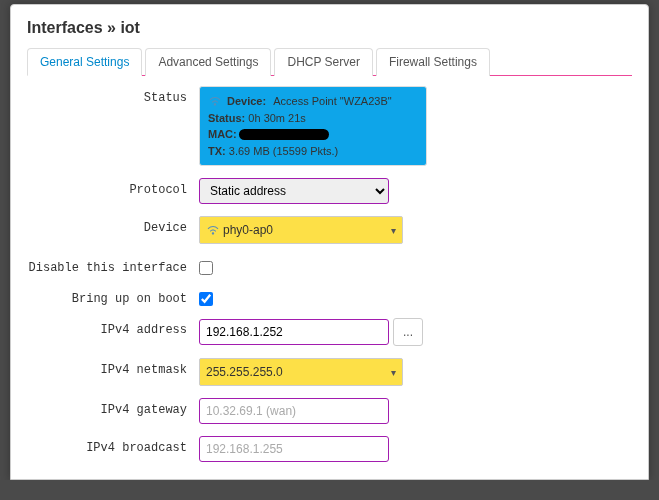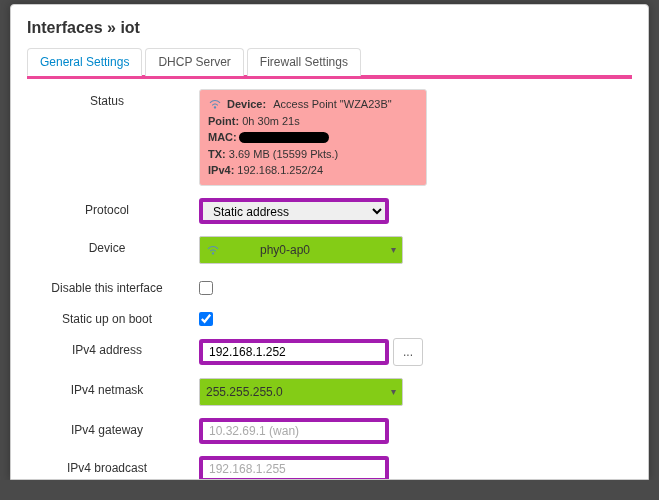--- a/index.html
+++ b/index.html
@@ -1,69 +1,69 @@
 <!DOCTYPE html>
 <html><head>
 <meta charset="utf-8">
 <style>
   html,body{margin:0;padding:0;font-family:Arial,Helvetica,sans-serif;font-size:12px;color:#333;background:#4a4a4a;}
   .wrap{width:659px;height:480px;position:relative;overflow:hidden;}
   .modal{position:absolute;top:4px;left:10px;right:10px;bottom:0;background:#fff;border:1px solid #ccc;border-radius:4px 4px 0 0;box-shadow:0 0 10px rgba(0,0,0,.3);padding:14px 16px 4px 16px;overflow:hidden;}
   h2{margin:0 0 10px 0;font-size:16px;font-weight:bold;color:#333;}
-  .tabs{display:flex;border-bottom:4px solid #ec4899;margin-bottom:10px;}
+  .tabs{display:flex;border-bottom:1px solid #ec4899;margin-bottom:10px;}
   .tab{padding:6px 12px;border:1px solid #ddd;border-bottom:none;margin-right:3px;border-radius:4px 4px 0 0;background:#fff;cursor:pointer;color:#555;position:relative;top:1px;}
   .tab.active{color:#08c;border-bottom:1px solid #fff;}
   .row{display:flex;align-items:flex-start;margin-bottom:12px;}
-  .lbl{width:160px;padding-right:12px;text-align:center;color:#333;padding-top:5px;flex-shrink:0;}
+  .lbl{width:160px;padding-right:12px;text-align:right;color:#333;padding-top:5px;flex-shrink:0;font-family:Liberation Mono, monospace;}
   .val{flex:1;display:flex;align-items:center;gap:4px;}
-  .status-box{border:1px solid #ddd;border-radius:3px;background:#fca5a5;padding:6px 8px;font-size:11px;line-height:1.5;min-width:210px;}
+  .status-box{border:1px solid #ddd;border-radius:3px;background:#0ea5e9;padding:6px 8px;font-size:11px;line-height:1.5;min-width:210px;}
   .status-box b{font-weight:bold;}
   .redacted{display:inline-block;width:90px;height:11px;background:#000;border-radius:6px;vertical-align:middle;}
-  select,input[type=text]{height:26px;border:4px solid #a21caf;border-radius:3px;padding:2px 6px;font-size:12px;box-sizing:border-box;}
+  select,input[type=text]{height:26px;border:1px solid #a21caf;border-radius:3px;padding:2px 6px;font-size:12px;box-sizing:border-box;}
   select{width:190px;}
-  .devsel{width:190px;height:26px;border:1px solid #ccc;border-radius:2px;background:#84cc16;display:flex;align-items:center;padding:0 6px;position:relative;gap:37px;}
+  .devsel{width:190px;height:26px;border:1px solid #ccc;border-radius:2px;background:#fde047;display:flex;align-items:center;padding:0 6px;position:relative;}
   .devsel::after{content:"▾";position:absolute;right:6px;font-size:10px;color:#555;}
   input[type=text]{width:190px;}
   input[type=text]::placeholder{color:#aaa;}
   .more-btn{width:28px;height:26px;border:1px solid #ccc;border-radius:3px;background:#fff;display:flex;align-items:center;justify-content:center;cursor:pointer;font-size:12px;color:#555;}
   input[type=checkbox]{width:14px;height:14px;margin:5px 0 0 0;}
   .wifi-icon{width:14px;height:14px;margin-right:3px;flex-shrink:0;}
   .status-line{display:flex;align-items:center;flex-wrap:wrap;gap:2px;}
 </style>
 </head>
 <body>
 <div class="wrap">
   <div class="modal">
     <h2>
       <span>Interfaces</span> » <span>iot</span>
     </h2>
 
     <div class="tabs">
       <div class="tab active">General Settings</div>
+      <div class="tab">Advanced Settings</div>
       <div class="tab">DHCP Server</div>
       <div class="tab">Firewall Settings</div>
     </div>
 
     <div class="row">
       <div class="lbl">Status</div>
       <div class="val">
         <div class="status-box">
           <div class="status-line">
             <svg class="wifi-icon" viewBox="0 0 24 24">
                 <path fill="#5b8db8" d="M12 20c1.1 0 2-.9 2-2s-.9-2-2-2-2 .9-2 2 .9 2 2 2zm-5.6-6.4l1.4 1.4C9 13.8 10.4 13 12 13s3 .8 4.2 2l1.4-1.4C16 12 14.1 11 12 11s-4 1-5.6 2.6zM2.8 9.2l1.4 1.4C6.5 8.4 9.1 7 12 7s5.5 1.4 7.8 3.6l1.4-1.4C18.4 6.4 15.3 5 12 5S5.6 6.4 2.8 9.2z"></path>
               </svg>
             <b>Device:</b>&nbsp;<span>Access Point "WZA23B"</span>
           </div>
-          <div><b>Point:</b> <span>0h 30m 21s</span></div>
+          <div><b>Status:</b> <span>0h 30m 21s</span></div>
           <div class="status-line">
               <b>MAC:</b>
               <span class="redacted"></span>
             </div>
           <div><b>TX:</b> <span>3.69 MB (15599 Pkts.)</span></div>
-          <div><b>IPv4:</b> <span>192.168.1.252/24</span></div>
         </div>
       </div>
     </div>
 
     <div class="row">
       <div class="lbl">Protocol</div>
       <div class="val">
         <select>
           <option>Static address</option>
         </select>
@@ -83,21 +83,21 @@
     </div>
 
     <div class="row">
       <div class="lbl">Disable this interface</div>
       <div class="val">
           <input type="checkbox" style="">
         </div>
     </div>
 
     <div class="row">
-      <div class="lbl">Static up on boot</div>
+      <div class="lbl">Bring up on boot</div>
       <div class="val">
           <input type="checkbox" checked="" style="">
         </div>
     </div>
 
     <div class="row">
       <div class="lbl">IPv4 address</div>
       <div class="val">
         <input type="text" value="192.168.1.252" style="">
         <div class="more-btn">...</div>

